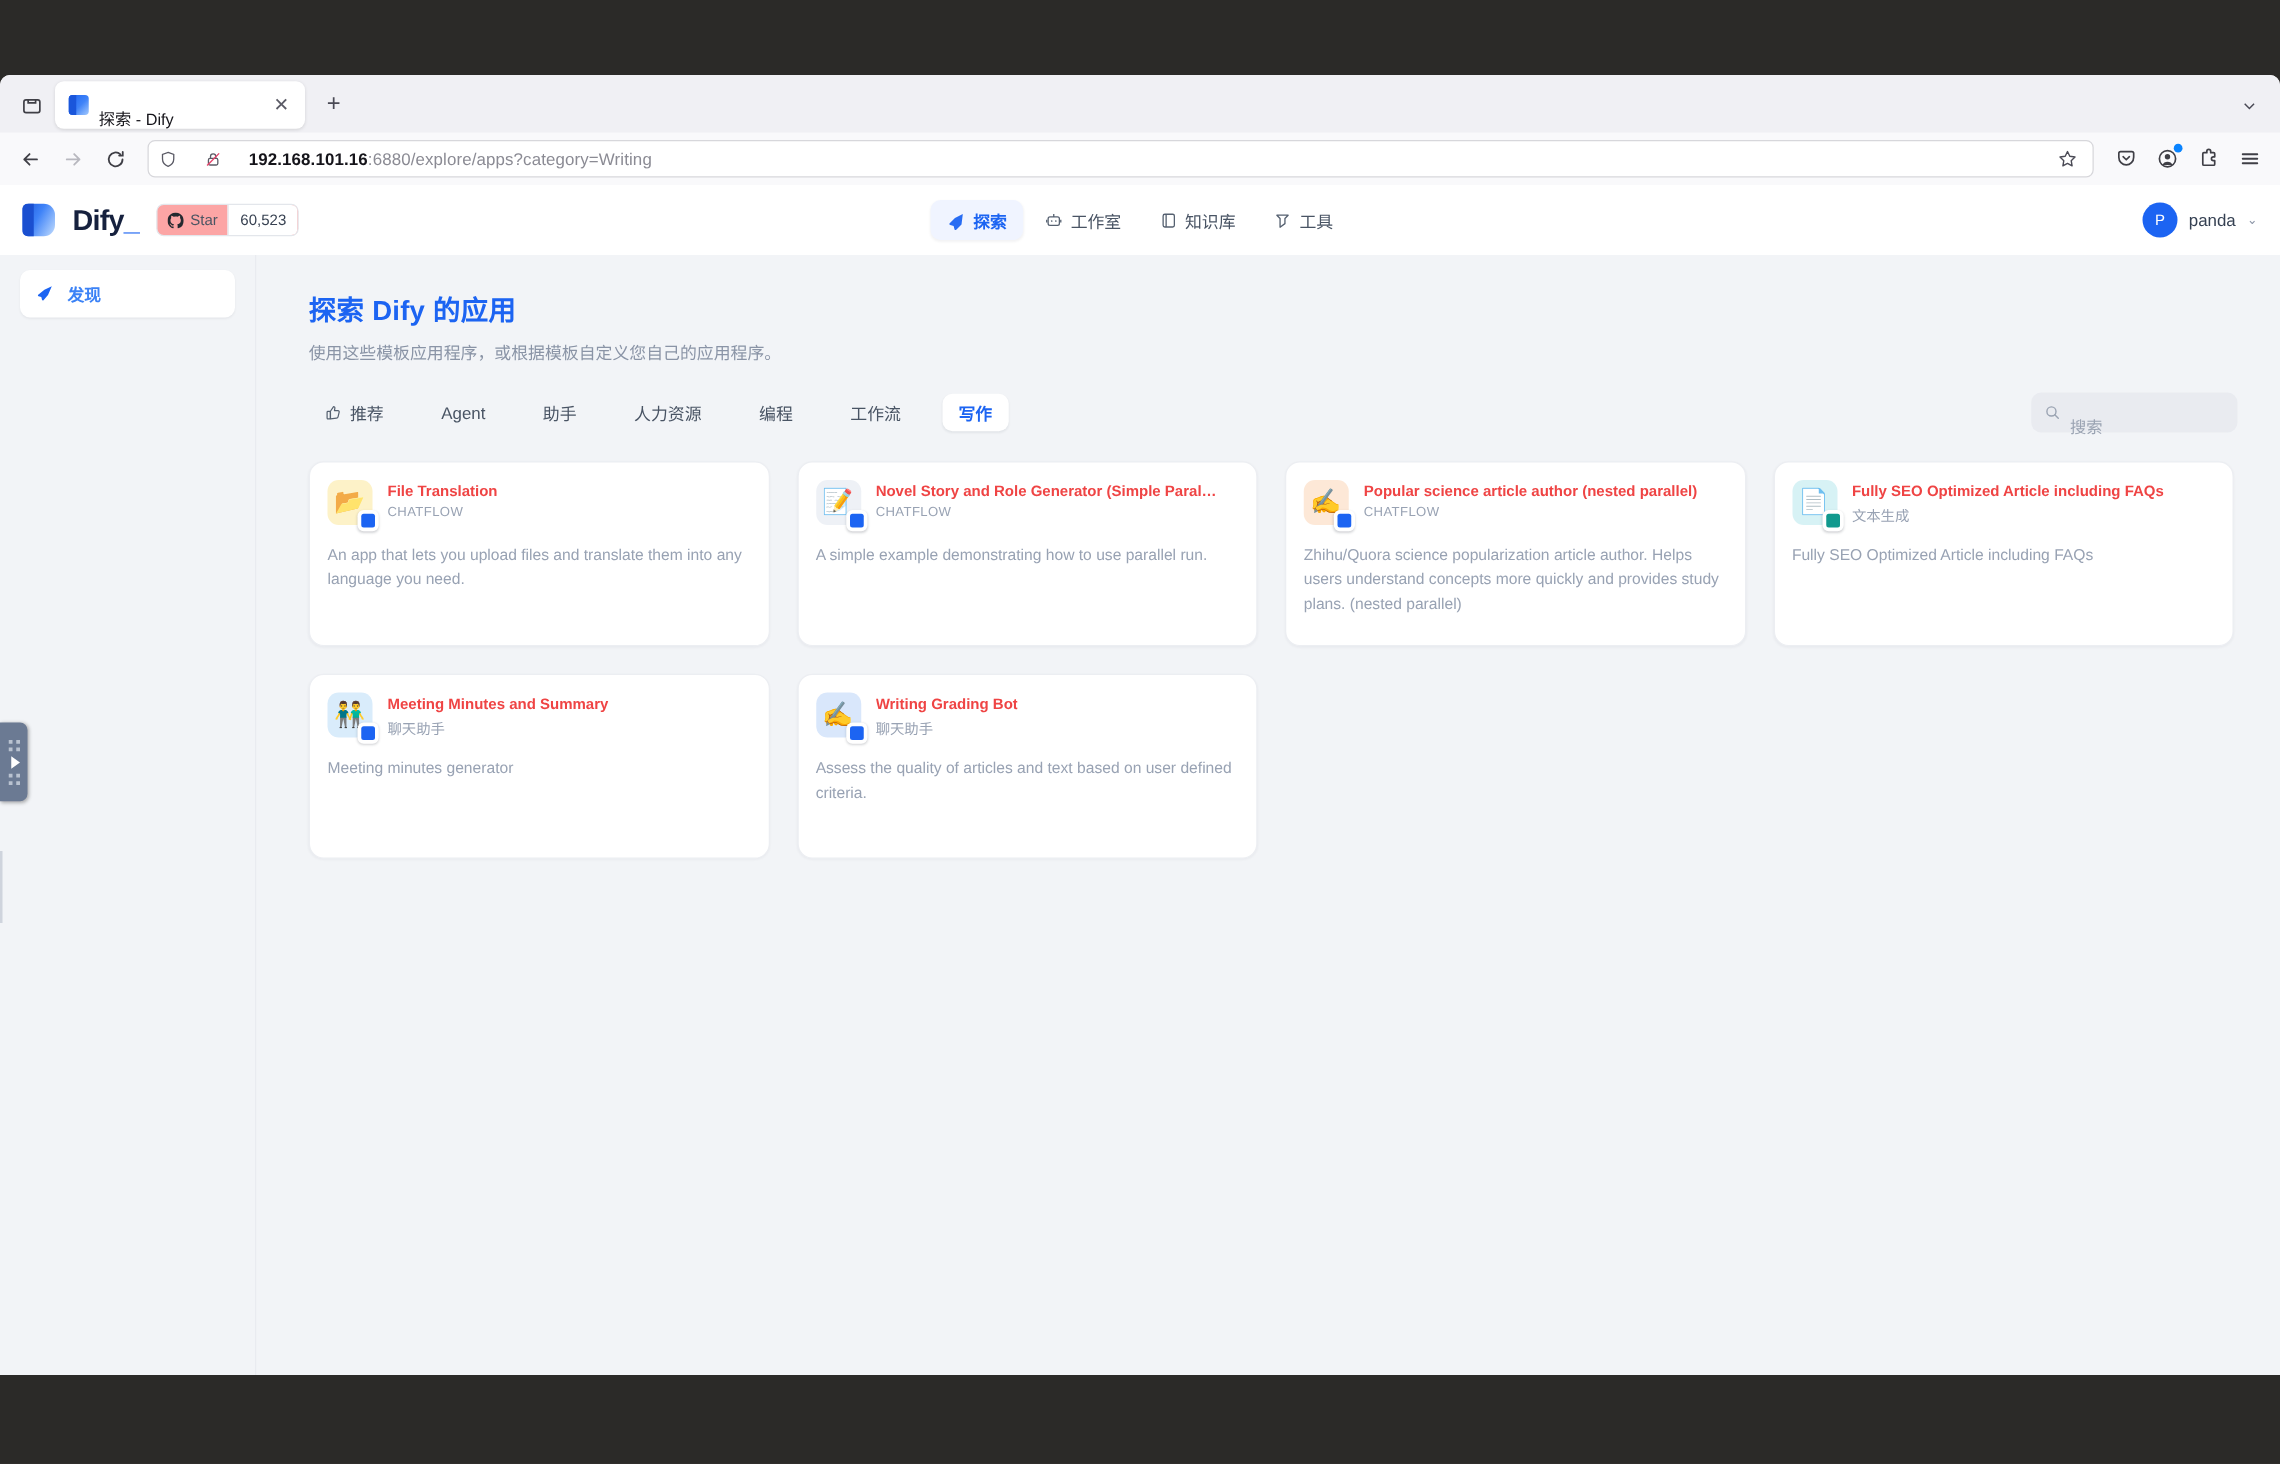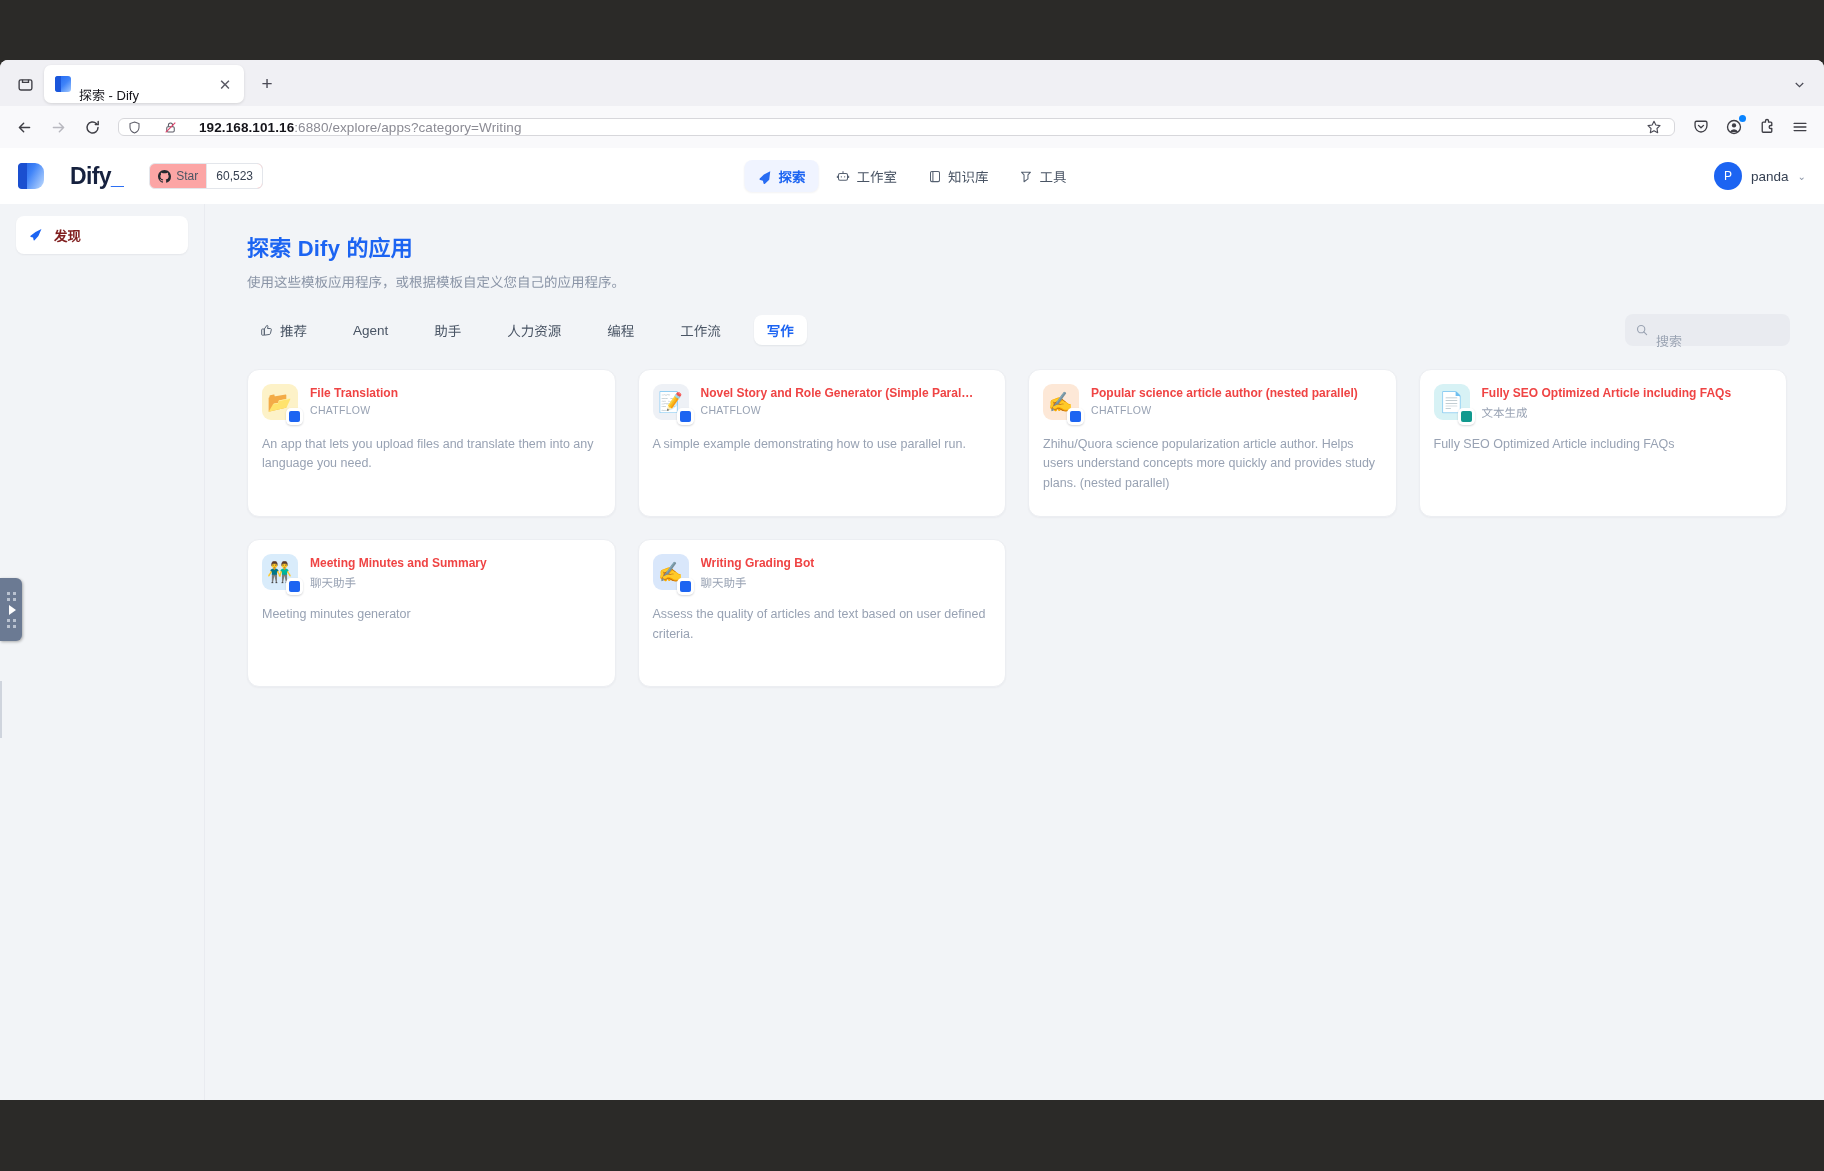--- a/index.html
+++ b/index.html
@@ -125,21 +125,21 @@
   .nav-icon-btn {
     width: 32px; height: 32px;
     display: flex; align-items: center; justify-content: center;
     border-radius: 5px;
     color: #3f3f46;
     cursor: pointer;
   }
   .nav-icon-btn.disabled { color: #b8b8bf; cursor: default; }
   .url-bar {
     flex: 1 1 auto;
-    height: 18px;
+    height: 30px;
     margin: 0 8px;
     background: #ffffff;
     border: 1px solid #d7d7db;
     border-radius: 6px;
     display: flex;
     align-items: center;
     padding: 0 8px;
     gap: 21px;
     cursor: text;
   }
@@ -177,21 +177,21 @@
 
   
   .dify-header {
     height: 56px;
     background: #ffffff;
     display: flex;
     align-items: center;
     padding: 0 18px;
     position: relative;
   }
-  .brand { display: flex; align-items: center; gap: 26px; }
+  .brand { display: flex; align-items: center; gap: 14px; }
   .dify-logo-mark {
     width: 26px; height: 26px;
     border-radius: 5px 9px 9px 5px;
     background: linear-gradient(120deg,#1a56db 0%,#3f83f8 45%,#c3ddfd 100%);
     position: relative;
   }
   .dify-logo-mark::before {
     content: "";
     position: absolute; left: 0; top: 0;
     width: 9px; height: 26px;
@@ -282,21 +282,21 @@
     padding: 12px 16px;
   }
   .rail-item {
     display: flex;
     align-items: center;
     gap: 10px;
     height: 38px;
     padding: 0 12px;
     border-radius: 8px;
     font-size: 13.5px;
-    color: #7f1d1d;
+    color: #3b82f6;
     font-weight: 600;
     background: #ffffff;
     box-shadow: 0 1px 2px rgba(16,24,40,.06);
     cursor: pointer;
   }
 
   .content-area {
     flex: 1 1 auto;
     padding: 26px 34px 0 42px;
     overflow: hidden;

